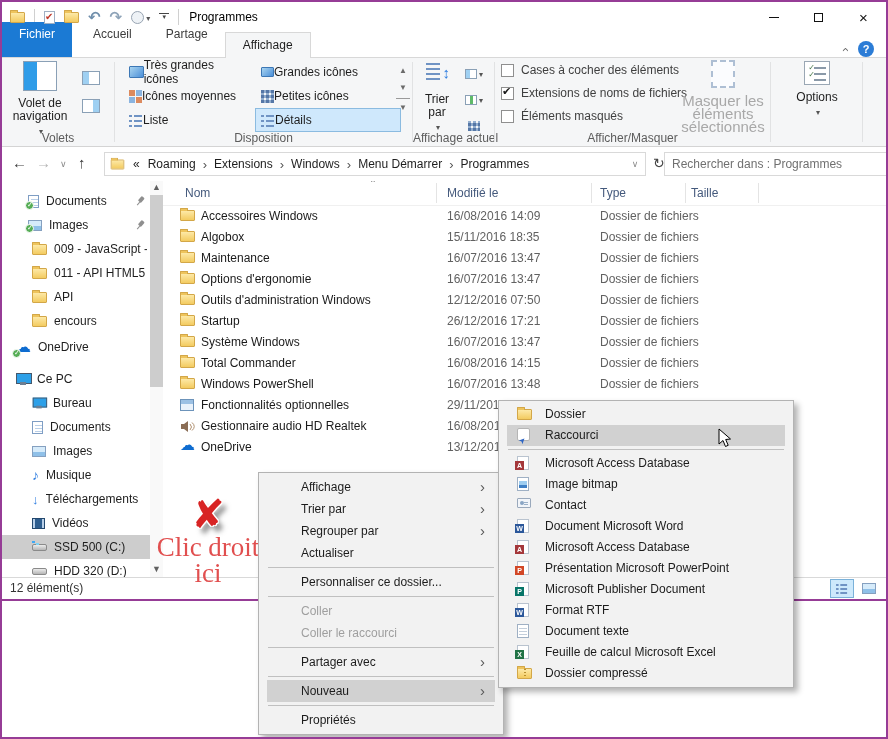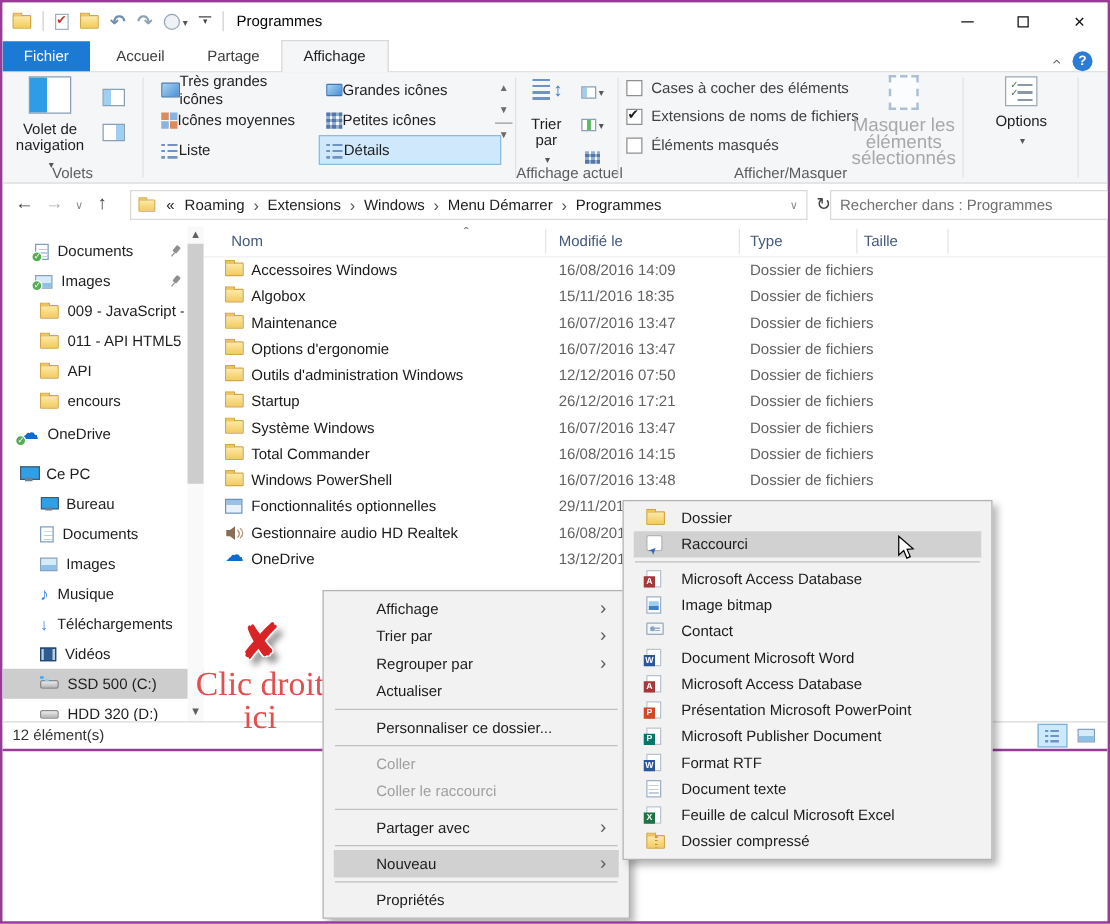--- a/index.html
+++ b/index.html
@@ -63,21 +63,21 @@
   .i-mag::after { content:""; position:absolute; left:7px; top:8px; width:5px; height:1.5px; background:#4a5a6a; transform:rotate(45deg); transform-origin:0 0; }
   .i-hist { width:13px; height:13px; border:1.5px solid #98a4b2; border-radius:50%; background:#eef2f6; }
   .i-qatpage { width:11px; height:13px; background:#fff; border:1px solid #9fb0c4; }
   .i-qatpage::after { content:"✔"; position:absolute; left:0px; top:-1px; color:#c0392b; font-size:10px; }
   .caret::after { content:"▾"; font-size:8px; color:#555; margin-left:2px; }
   .qat-dd { width:10px; border-top:1px solid #444; text-align:center; }
   .qat-dd::after { content:"▾"; font-size:7px; color:#444; display:block; margin-top:-1px; }
 
   
   .tabrow { height:26px; display:flex; align-items:flex-end; background:#fff; border-bottom:1px solid #d8d8d8; }
-  .tab { height:24px; line-height:25px; padding:0 17px; color:#3c3c3c; }
+  .tab { height:35px; line-height:25px; padding:0 17px; color:#3c3c3c; }
   .tab-file { background:#1b7ad4; color:#fff; margin-right:4px; }
   .tab-active { background:#f5f6f7; border:1px solid #d8d8d8; border-bottom:none; color:#1e1e1e; position:relative; margin-bottom:-1px; height:26px; }
   .tab-help { margin-left:auto; display:flex; align-items:center; gap:12px; padding-right:12px; }
   .rib-chev { color:#666; font-size:13px; display:inline-block; transform:rotate(-90deg); }
   .help-q { width:16px; height:16px; border-radius:50%; background:#2b7cd6; color:#fff; font-size:11px; font-weight:bold; text-align:center; line-height:16px; }
 
   
   .ribbon { position:relative; height:89px; background:#f5f6f7; border-bottom:1px solid #d4d4d4; }
   .vsep { position:absolute; top:4px; bottom:4px; width:1px; background:#e1e2e3; }
   .grp-label { position:absolute; bottom:1px; left:0; right:0; text-align:center; color:#5c5c5c; font-size:12px; white-space:nowrap; }
@@ -268,20 +268,21 @@
         <div class="vitem sel">
             <span class="r-lines"></span>
             <span>Détails</span>
           </div>
       </div>
       <div class="scrollcol">
         <span>▲</span>
         <span>▼</span>
         <span class="more">▼</span>
       </div>
+      <div class="grp-label">Disposition</div>
     </div>
     <div class="vsep" style="left:410px;"></div>
 
     <div style="position:absolute;left:411px;width:81px;top:0;height:88px;">
       <div class="bigbtn caret" style="left:2px;top:3px;width:44px;">
         <span class="r-sortico"></span>
         <div class="lbl">Trier par</div>
       </div>
       <div class="minibtn caret" style="left:48px;top:4px;">
           <span class="r-pane1" style="width:12px;height:10px;"></span>

